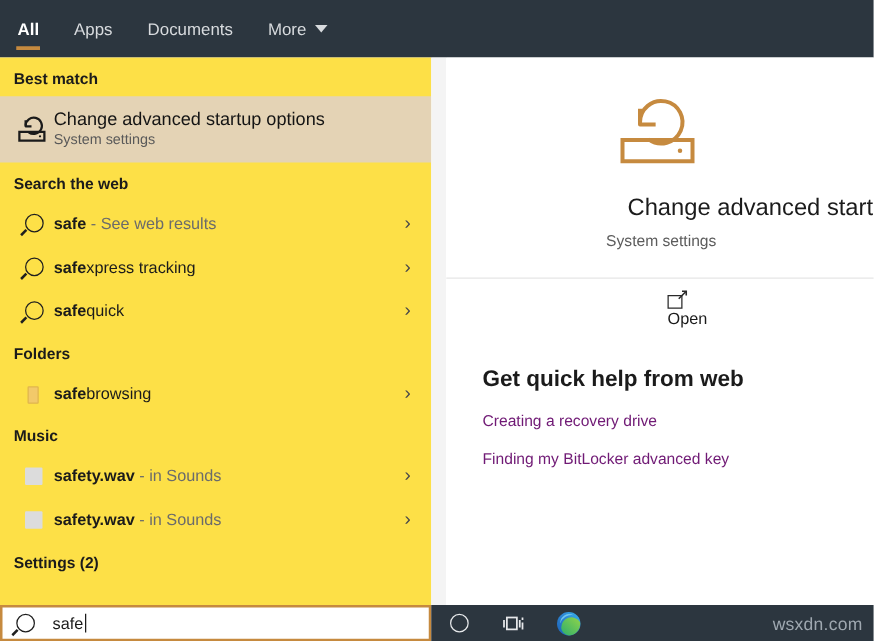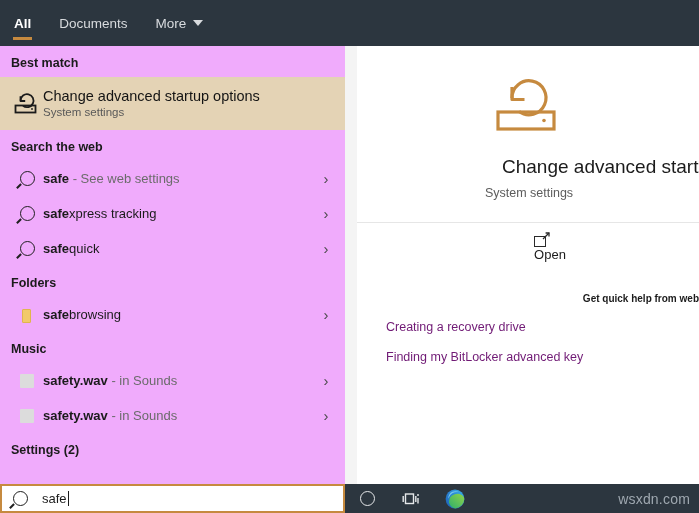--- a/index.html
+++ b/index.html
@@ -49,21 +49,21 @@
     border-left: 5px solid transparent;
     border-right: 5px solid transparent;
     border-top: 6px solid #d8dbde;
   }
 
   
   .leftpane {
     position: absolute;
     left: 0; top: 46px;
     width: 345px; height: 438px;
-    background: #f0abfc;
+    background: #fde047;
     overflow: hidden;
   }
   .section-head {
     font-size: 12.5px;
     font-weight: bold;
     color: #1b1b1b;
     padding: 10px 0 7px 11px;
   }
   .row {
     display: flex;
@@ -208,24 +208,23 @@
     width: 12px; height: 11px;
     border: 1.4px solid #2a2a2a;
   }
   .open-ico .arw {
     position: absolute;
     right: -1px; top: -1px;
     width: 8px; height: 8px;
   }
   .help-block { padding: 20px 0 0 29px; }
   .help-head {
-    font-size: 10px;
+    font-size: 18px;
     font-weight: bold;
     color: #1b1b1b;
-    text-align: right;
   }
   .help-link {
     font-size: 12.5px;
     color: #701a75;
     margin-top: 16px;
     cursor: default;
     white-space: nowrap;
   }
 
   
@@ -281,20 +280,23 @@
   }
 </style>
 </head>
 <body>
 
 <div id="root">
 
   <div class="topbar">
     <div class="tab first active">
       <span>All</span>
+    </div>
+    <div class="tab">
+      <span>Apps</span>
     </div>
     <div class="tab">
       <span>Documents</span>
     </div>
     <div class="tab">
       <span>More</span>
       <span class="caret"></span>
     </div>
   </div>
 
@@ -316,21 +318,21 @@
         <div class="subtxt">System settings</div>
       </div>
     </div>
 
     <div class="section-head">Search the web</div>
 
     <div class="row">
       <div class="ico">
           <span class="mag"></span>
         </div>
-      <div class="txt"><span class="b">safe</span><span class="dim"> - See web settings</span></div>
+      <div class="txt"><span class="b">safe</span><span class="dim"> - See web results</span></div>
       <div class="chev">›</div>
     </div>
 
     <div class="row">
       <div class="ico">
           <span class="mag"></span>
         </div>
       <div class="txt"><span class="b">safe</span><span>xpress tracking</span></div>
       <div class="chev">›</div>
     </div>

